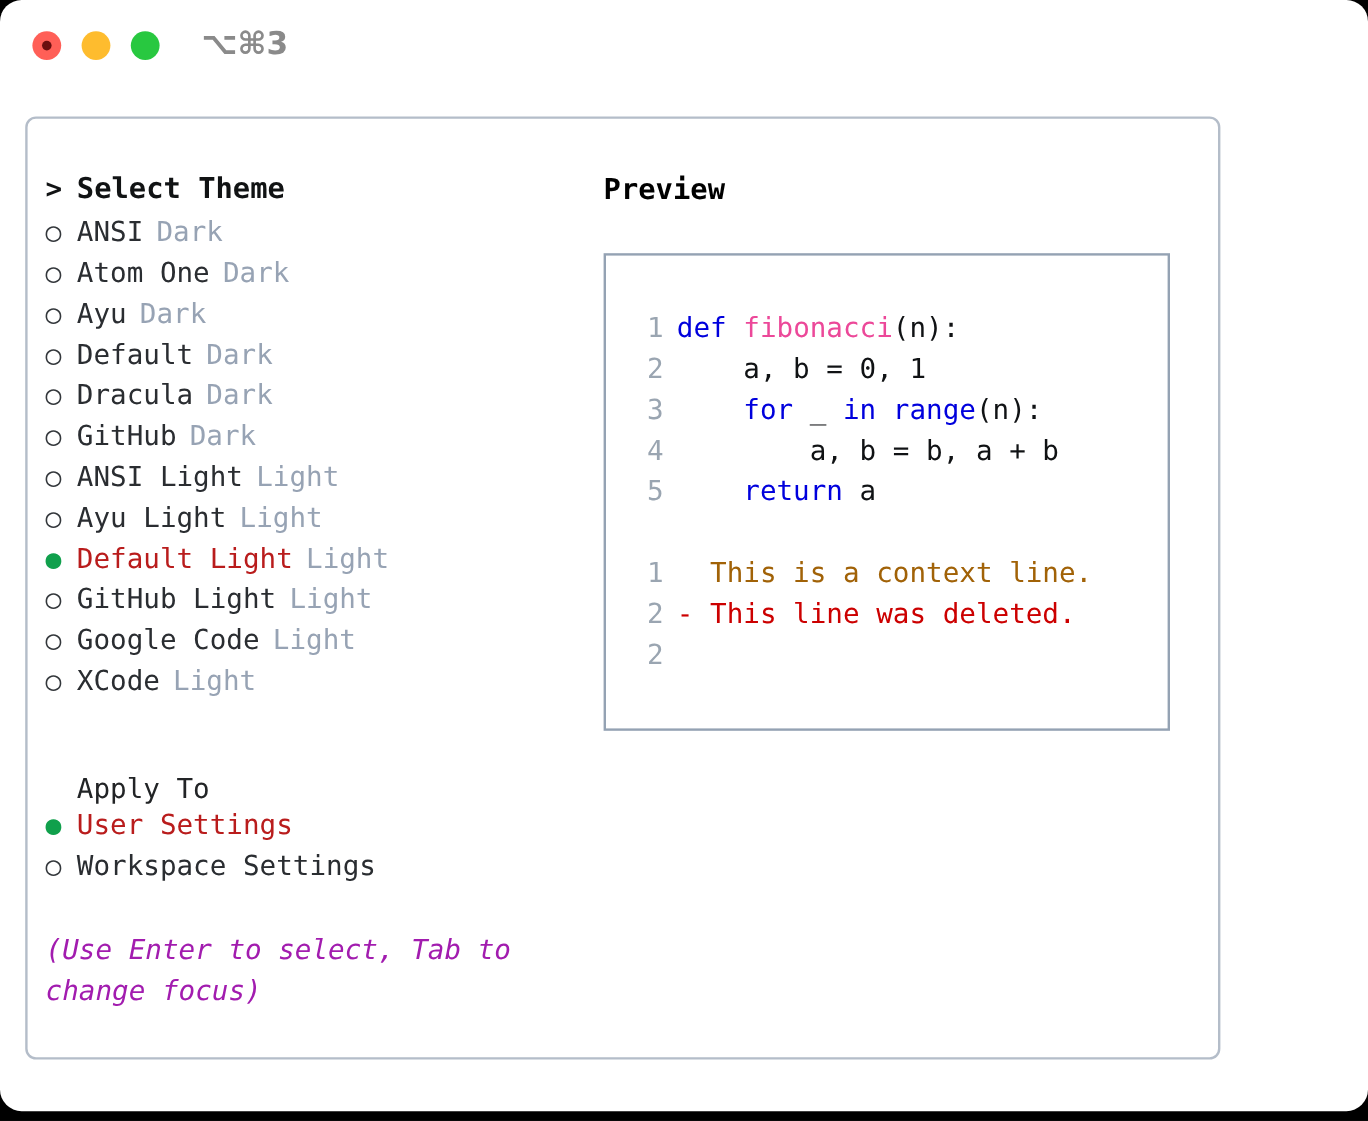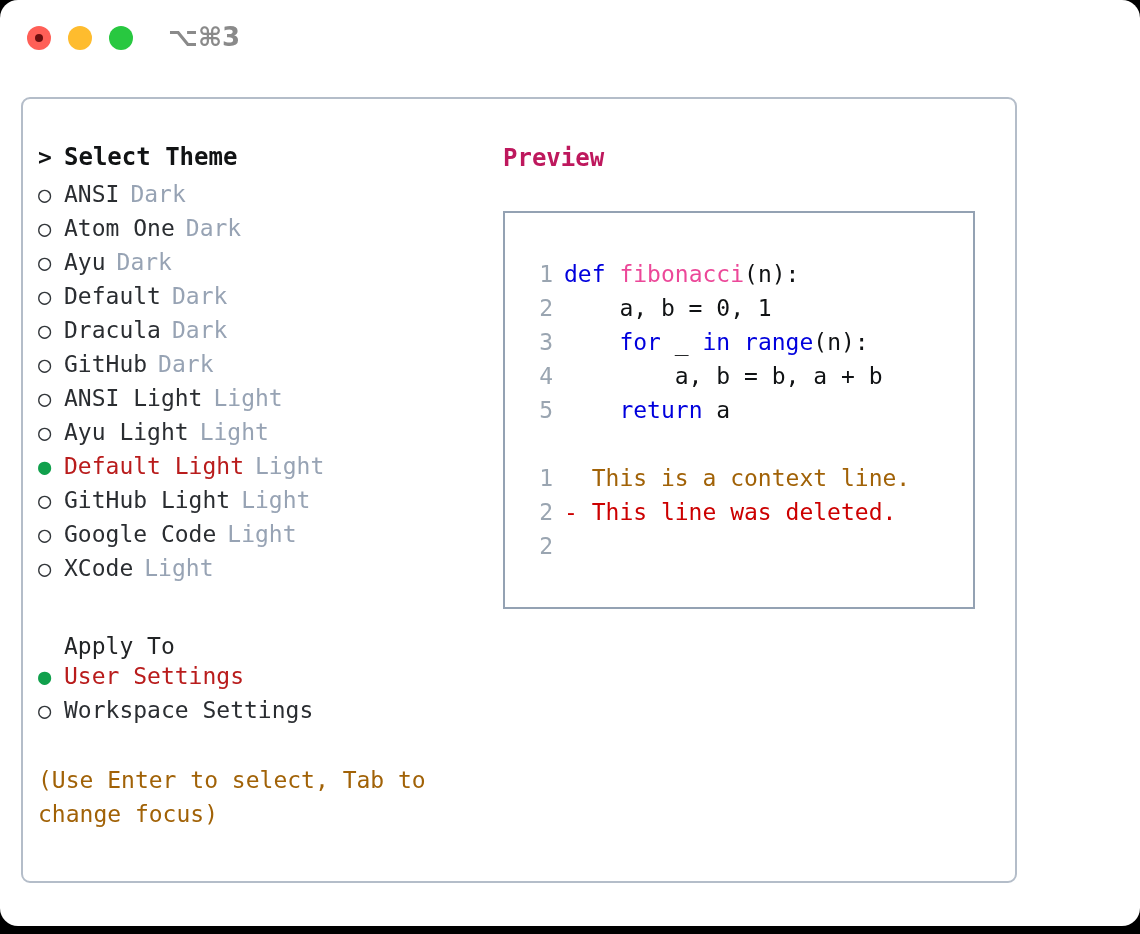--- a/index.html
+++ b/index.html
@@ -134,42 +134,44 @@
 
   .group-gap { height: 40px; }
 
   .group-title {
     font-size: 23px;
     color: #222426;
     padding-left: 26px;
     height: 34px;
     line-height: 34px;
     white-space: pre;
+    margin-top: 12px;
   }
 
   .hint {
     margin-top: 32px;
     font-size: 23px;
-    color: #a16207;
+    color: #a21caf;
     line-height: 34px;
     width: 404px;
     white-space: pre-wrap;
+    font-style: italic;
   }
 
   
   .right-col {
     position: absolute;
     left: 480px;
     top: 44px;
     width: 490px;
   }
   .preview-title {
     font-size: 24px;
     font-weight: bold;
-    color: #be185d;
+    color: #000000;
     height: 38px;
     line-height: 30px;
   }
   .preview-box {
     margin-top: 30px;
     width: 472px;
     height: 398px;
     border: 2px solid #94a2b3;
     background: #ffffff;
     box-sizing: border-box;

